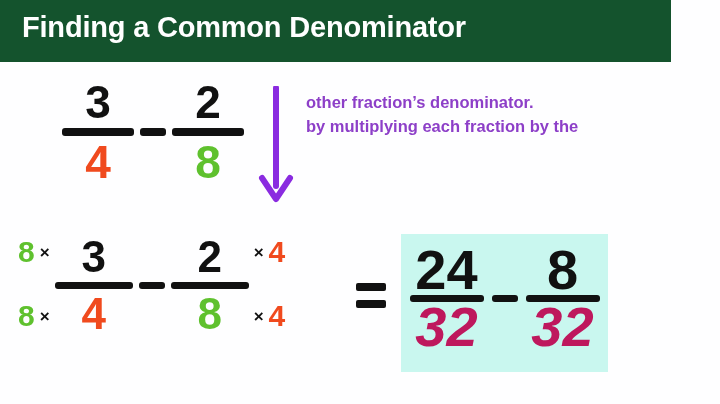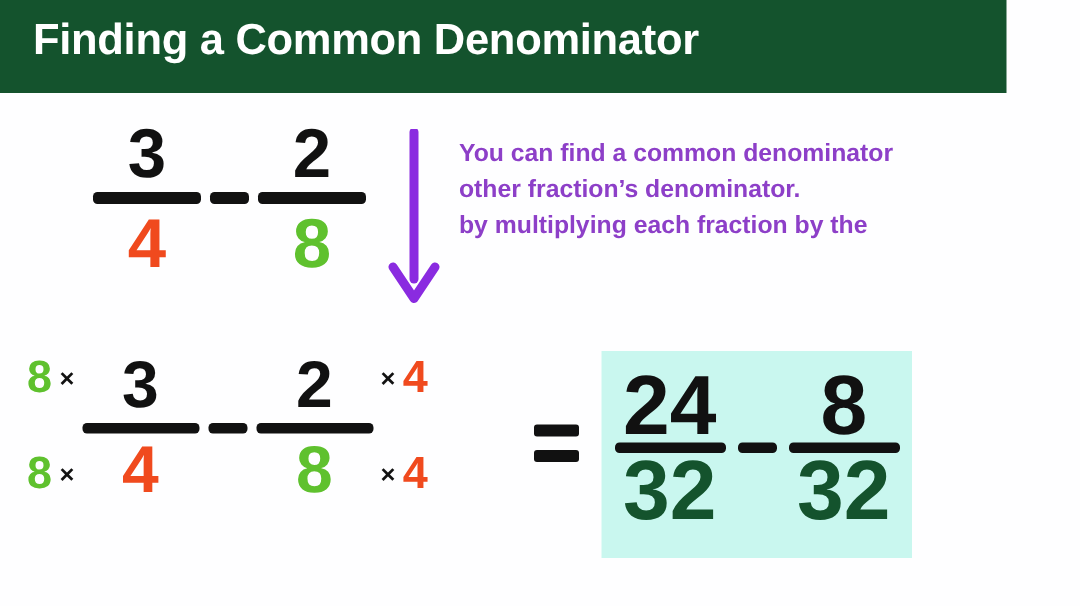--- a/index.html
+++ b/index.html
@@ -53,21 +53,21 @@
     white-space: nowrap;
   }
   .bar {
     background: #111111;
     border-radius: 3px;
   }
 
   .black { color: #111111; }
   .green { color: #5fc12e; }
   .orange { color: #f04a1e; }
-  .blue  { color: #14532d; }
+  .blue  { color: #be185d; font-style: italic; }
 
   
   #expr-top {
     position: absolute;
     left: 62px;
     top: 78px;
     display: flex;
     align-items: center;
   }
   #expr-top .frac-num,
@@ -241,21 +241,20 @@
 </div>
 
 <div id="arrow-down">
   <svg width="36" height="118" viewBox="0 0 36 118">
     <line x1="18" y1="2" x2="18" y2="100" stroke="#8a2be0" stroke-width="6" stroke-linecap="round"></line>
     <polyline points="4,92 18,113 32,92" fill="none" stroke="#8a2be0" stroke-width="6" stroke-linecap="round" stroke-linejoin="round"></polyline>
   </svg>
 </div>
 
 <div id="explain-text">
-  <div>You can find a common denominator</div>
   <div>other fraction’s denominator.</div>
   <div>by multiplying each fraction by the</div>
 </div>
 
 <div id="expr-bottom">
 
   <div class="side-stack">
     <div class="side-row">
       <span class="side green">8</span>
       <span class="times">×</span>

